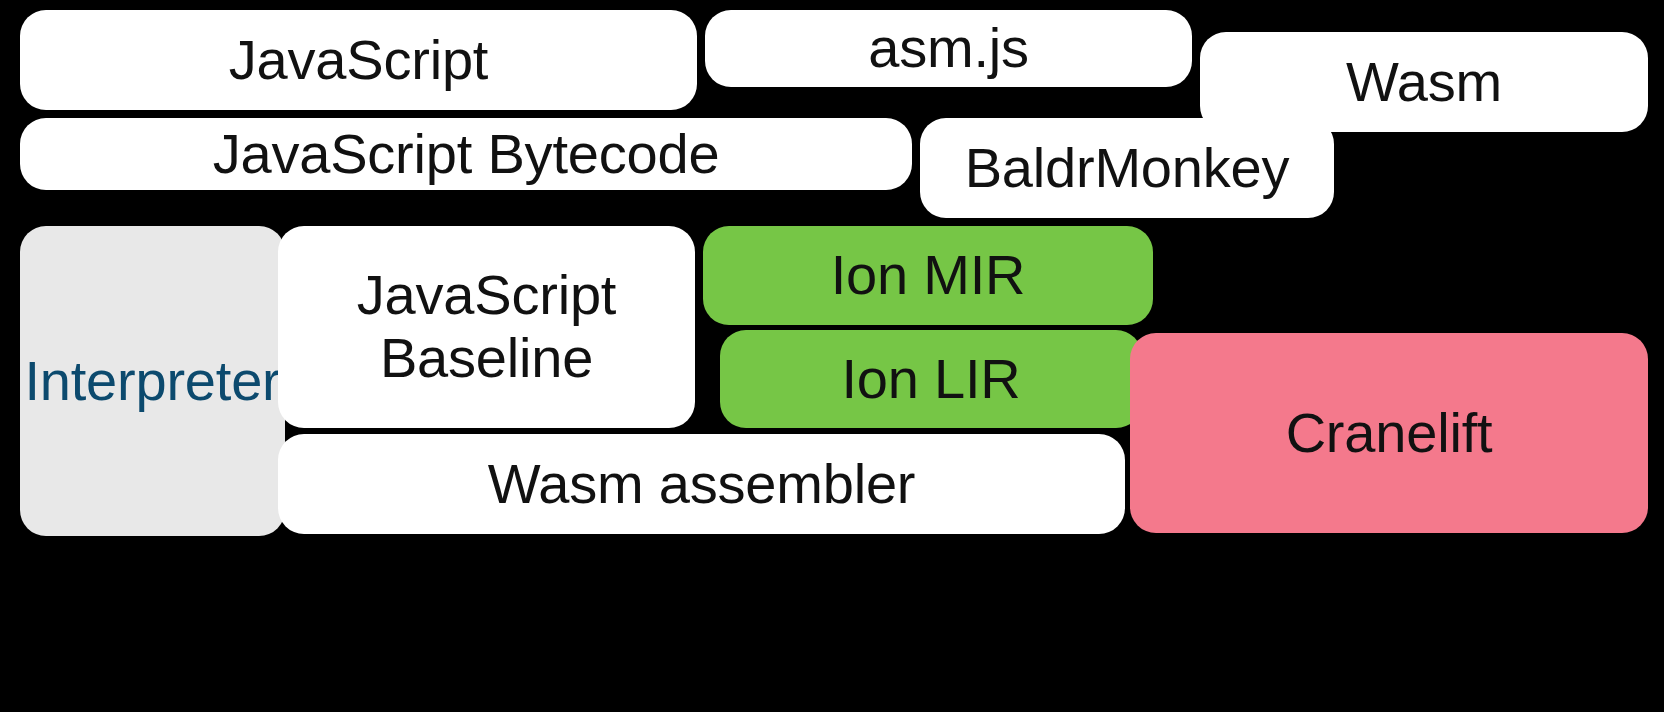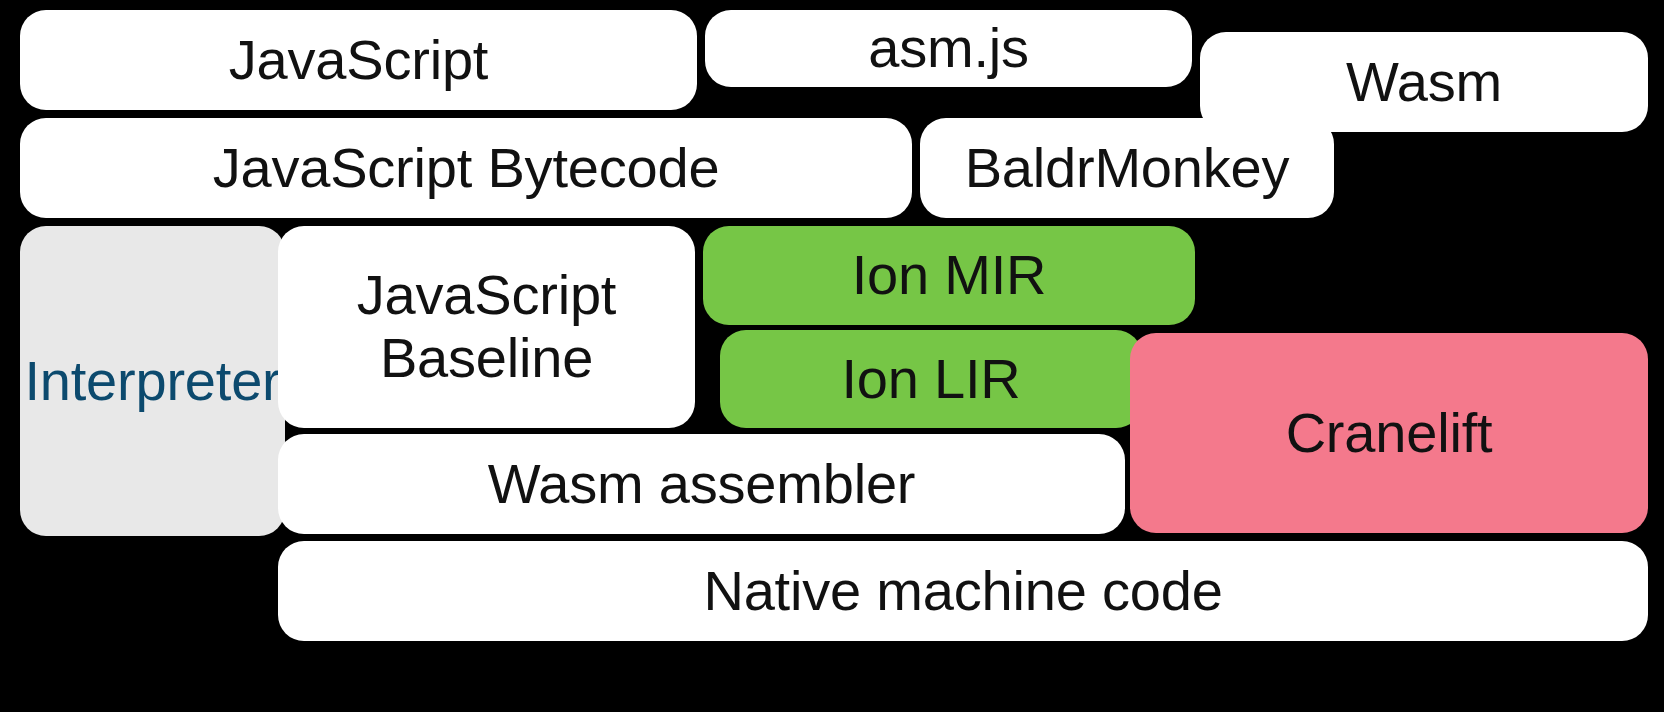--- a/index.html
+++ b/index.html
@@ -42,23 +42,22 @@
   .fill-green  { background: #76C646; }
   .fill-pink   { background: #F4798C; }
 </style>
 </head>
 <body>
 
 <div id="stack-diagram" style="background: rgb(0, 0, 0);">
     <div class="node fill-white" style="left: 20px; top: 10px; width: 677px; height: 100px; color: rgb(17, 17, 17);">JavaScript</div>
     <div class="node fill-white" style="left: 705px; top: 10px; width: 487px; height: 77px; color: rgb(17, 17, 17);">asm.js</div>
     <div class="node fill-white" style="left: 1200px; top: 10px; width: 448px; height: 100px; color: rgb(17, 17, 17); margin-top: 22px;">Wasm</div>
-    <div class="node fill-white" style="left: 20px; top: 118px; width: 892px; height: 100px; color: rgb(17, 17, 17); text-align: right;">JavaScript Bytecode</div>
+    <div class="node fill-white" style="left: 20px; top: 118px; width: 892px; height: 72px; color: rgb(17, 17, 17); text-align: right;">JavaScript Bytecode</div>
     <div class="node fill-white" style="left: 920px; top: 118px; width: 414px; height: 100px; color: rgb(17, 17, 17);">BaldrMonkey</div>
     <div class="node fill-gray" style="left: 20px; top: 226px; width: 265px; height: 310px; color: #0c4a6e;">Interpreter</div>
     <div class="node fill-white" style="left: 278px; top: 226px; width: 417px; height: 202px; color: rgb(17, 17, 17);">JavaScript
 Baseline</div>
-    <div class="node fill-green" style="left: 703px; top: 226px; width: 492px; height: 99px; color: rgb(17, 17, 17);">Ion MIR</div>
+    <div class="node fill-green" style="left: 703px; top: 226px; width: 450px; height: 99px; color: rgb(17, 17, 17);">Ion MIR</div>
     <div class="node fill-green" style="left: 703px; top: 330px; width: 422px; height: 98px; color: rgb(17, 17, 17); margin-left: 17px;">Ion LIR</div>
     <div class="node fill-pink" style="left: 1130px; top: 333px; width: 518px; height: 200px; color: rgb(17, 17, 17);">Cranelift</div>
     <div class="node fill-white" style="left: 278px; top: 434px; width: 847px; height: 100px; color: rgb(17, 17, 17);">Wasm assembler</div>
-    <div class="node fill-white" style="left: 278px; top: 541px; width: 1370px; height: 100px; color: rgb(17, 17, 17);">Native machine code</div>
   </div>
 
 </body></html>

